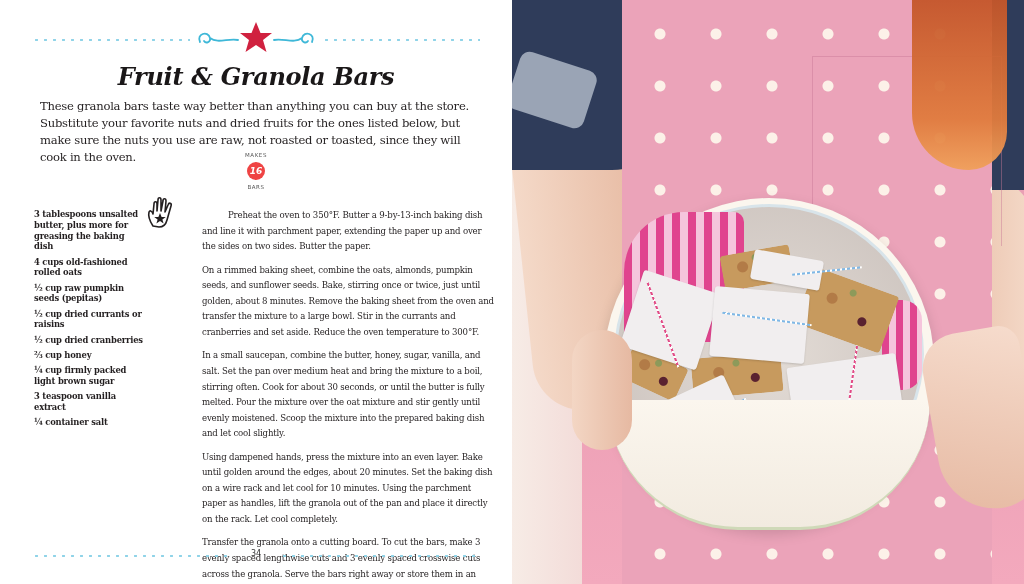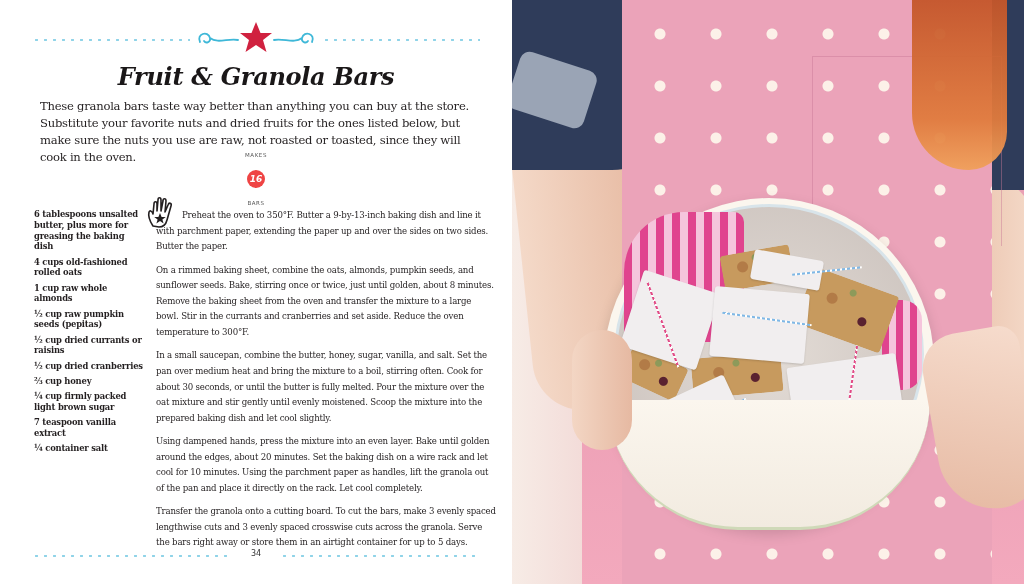--- a/index.html
+++ b/index.html
@@ -16,30 +16,30 @@
     .dots.bot-left { left: 32px; top: 554px; width: 200px; }
     .dots.bot-right { left: 280px; top: 554px; width: 200px; }
     .ornament { position: absolute; left: 194px; top: 20px; width: 124px; height: 36px; }
 
     .title { position: absolute; left: 0; top: 62px; width: 512px; text-align: center; font-family: "DejaVu Serif", serif; font-weight: bold; font-style: italic; font-size: 24px; letter-spacing: -0.3px; color: #1a1718; }
     .intro { position: absolute; left: 40px; top: 98px; width: 432px; text-align: left; font-family: "DejaVu Serif", serif; font-size: 11.6px; line-height: 17px; color: #231f20; letter-spacing: -0.25px; }
 
     .makes { position: absolute; left: 240px; top: 152px; width: 32px; height: 40px; text-align: center; }
     .makes-top, .makes-bottom { font-family: "DejaVu Sans", sans-serif; font-size: 5.5px; letter-spacing: 0.6px; color: #555; display: block; }
     .makes-top { margin-bottom: 1px; }
-    .makes-circle { width: 18px; height: 18px; border-radius: 50%; background: #ef4444; color: #fff; font-family: "DejaVu Sans", sans-serif; font-weight: bold; font-size: 9px; line-height: 18px; margin: 12px auto; font-style: italic; }
+    .makes-circle { width: 18px; height: 18px; border-radius: 50%; background: #ef4444; color: #fff; font-family: "DejaVu Sans", sans-serif; font-weight: bold; font-size: 9px; line-height: 18px; margin: 4px auto; font-style: italic; }
     .makes-bottom { margin-top: 2px; }
 
     .ingredients { position: absolute; left: 34px; top: 209px; width: 112px; list-style: none; }
     .ingredients li { font-family: "DejaVu Serif", serif; font-weight: bold; font-size: 8.4px; line-height: 10.8px; margin-bottom: 4.4px; color: #231f20; letter-spacing: -0.2px; }
 
     .hand-icon { position: absolute; left: 146px; top: 196px; width: 30px; height: 32px; }
 
     .steps { position: absolute; left: 156px; top: 208px; width: 340px; }
-    .steps p { font-family: "DejaVu Serif", serif; font-size: 8.6px; line-height: 15.6px; color: #231f20; margin-bottom: 7.8px; letter-spacing: -0.18px; }
+    .steps p { font-family: "DejaVu Serif", serif; font-size: 8.6px; line-height: 15.6px; color: #231f20; margin-bottom: 7.8px; letter-spacing: -0.18px; margin-left: 46px; }
     .steps p.first { text-indent: 26px; }
 
     .page-number { position: absolute; left: 246px; top: 549px; width: 20px; text-align: center; font-family: "DejaVu Sans", sans-serif; font-size: 8px; color: #333; }
 
     
     .photo-bg { position: absolute; inset: 0; background: linear-gradient(180deg, #e59fb4 0%, #ec9fb5 60%, #f3a9bd 100%); }
     .sky-left { position: absolute; left: 0; top: 0; width: 70px; height: 584px; background: linear-gradient(90deg, #f7ece6 0%, #f3dcd9 100%); }
     .shirt-left { position: absolute; left: 0; top: 0; width: 160px; height: 170px; background: #2f3c5a; border-bottom-right-radius: 60px; }
     .shirt-right { position: absolute; left: 440px; top: 0; width: 80px; height: 190px; background: #2f3c5a; }
     .sleeve-left { position: absolute; left: 0; top: 60px; width: 80px; height: 60px; background: #9aa4b5; transform: rotate(18deg); border-radius: 10px; }
@@ -78,29 +78,28 @@
   <h1 class="title">Fruit &amp; Granola Bars</h1>
   <p class="intro">These granola bars taste way better than anything you can buy at the store. Substitute your favorite nuts and dried fruits for the ones listed below, but make sure the nuts you use are raw, not roasted or toasted, since they will cook in the oven.</p>
 
   <div class="makes">
     <span class="makes-top">MAKES</span>
     <div class="makes-circle">16</div>
     <span class="makes-bottom">BARS</span>
   </div>
 
   <ul class="ingredients">
-    <li>6 tablespoons unsalted butter, plus more for greasing the baking dish</li>
+    <li>3 tablespoons unsalted butter, plus more for greasing the baking dish</li>
     <li>4 cups old-fashioned rolled oats</li>
-    <li>1 cup raw whole almonds</li>
     <li>½ cup raw pumpkin seeds (pepitas)</li>
     <li>½ cup dried currants or raisins</li>
     <li>½ cup dried cranberries</li>
     <li>⅔ cup honey</li>
     <li>¼ cup firmly packed light brown sugar</li>
-    <li>7 teaspoon vanilla extract</li>
+    <li>3 teaspoon vanilla extract</li>
     <li>¼ container salt</li>
   </ul>
 
   <svg class="hand-icon" viewBox="0 0 30 32">
     <path d="M7 30 C 3 24, 2 20, 3 16 C 4 14, 6 15, 7 18 L 8 8 C 8 5, 11 5, 11 8 L 11 15 L 12 4 C 12 1, 15 1, 15 4 L 15 15 L 17 5 C 17 2, 20 2, 20 5 L 19 16 L 22 9 C 23 6, 26 7, 25 10 L 21 24 C 20 28, 17 31, 13 31 Z" fill="#ffffff" stroke="#231f20" stroke-width="1.6" stroke-linejoin="round"></path>
     <polygon points="14,17 15.6,21 19.8,21 16.4,23.5 17.6,27.5 14,25 10.4,27.5 11.6,23.5 8.2,21 12.4,21" fill="#231f20"></polygon>
   </svg>
 
   <div class="steps">
     <p class="first">Preheat the oven to 350°F. Butter a 9-by-13-inch baking dish and line it with parchment paper, extending the paper up and over the sides on two sides. Butter the paper.</p>

